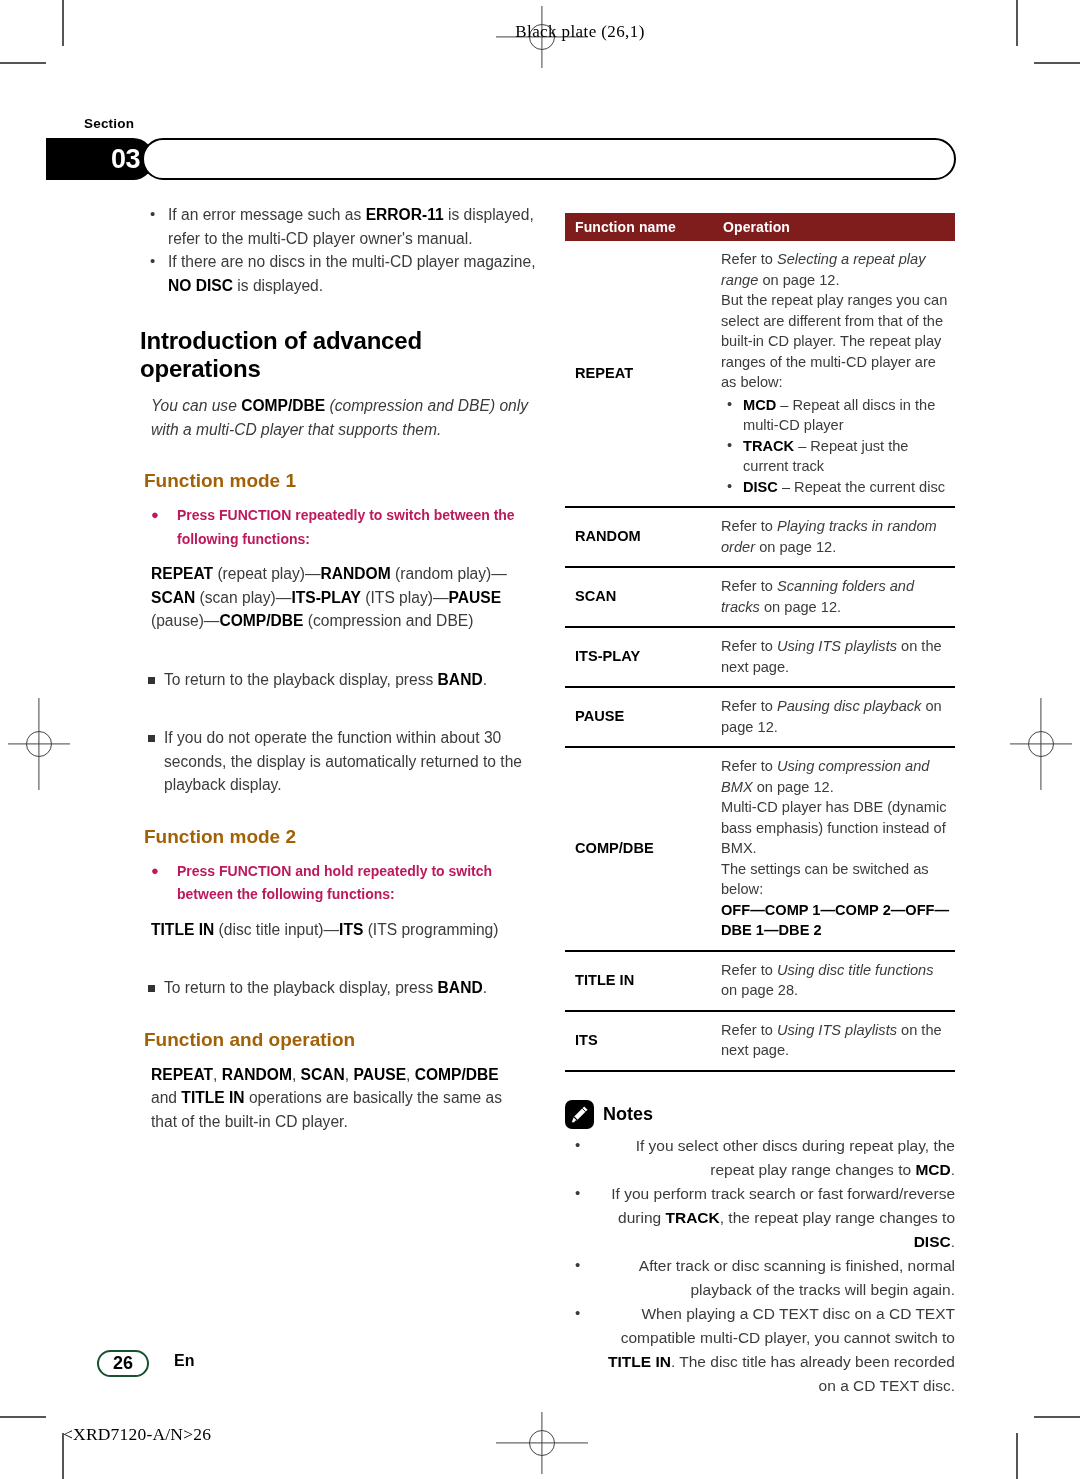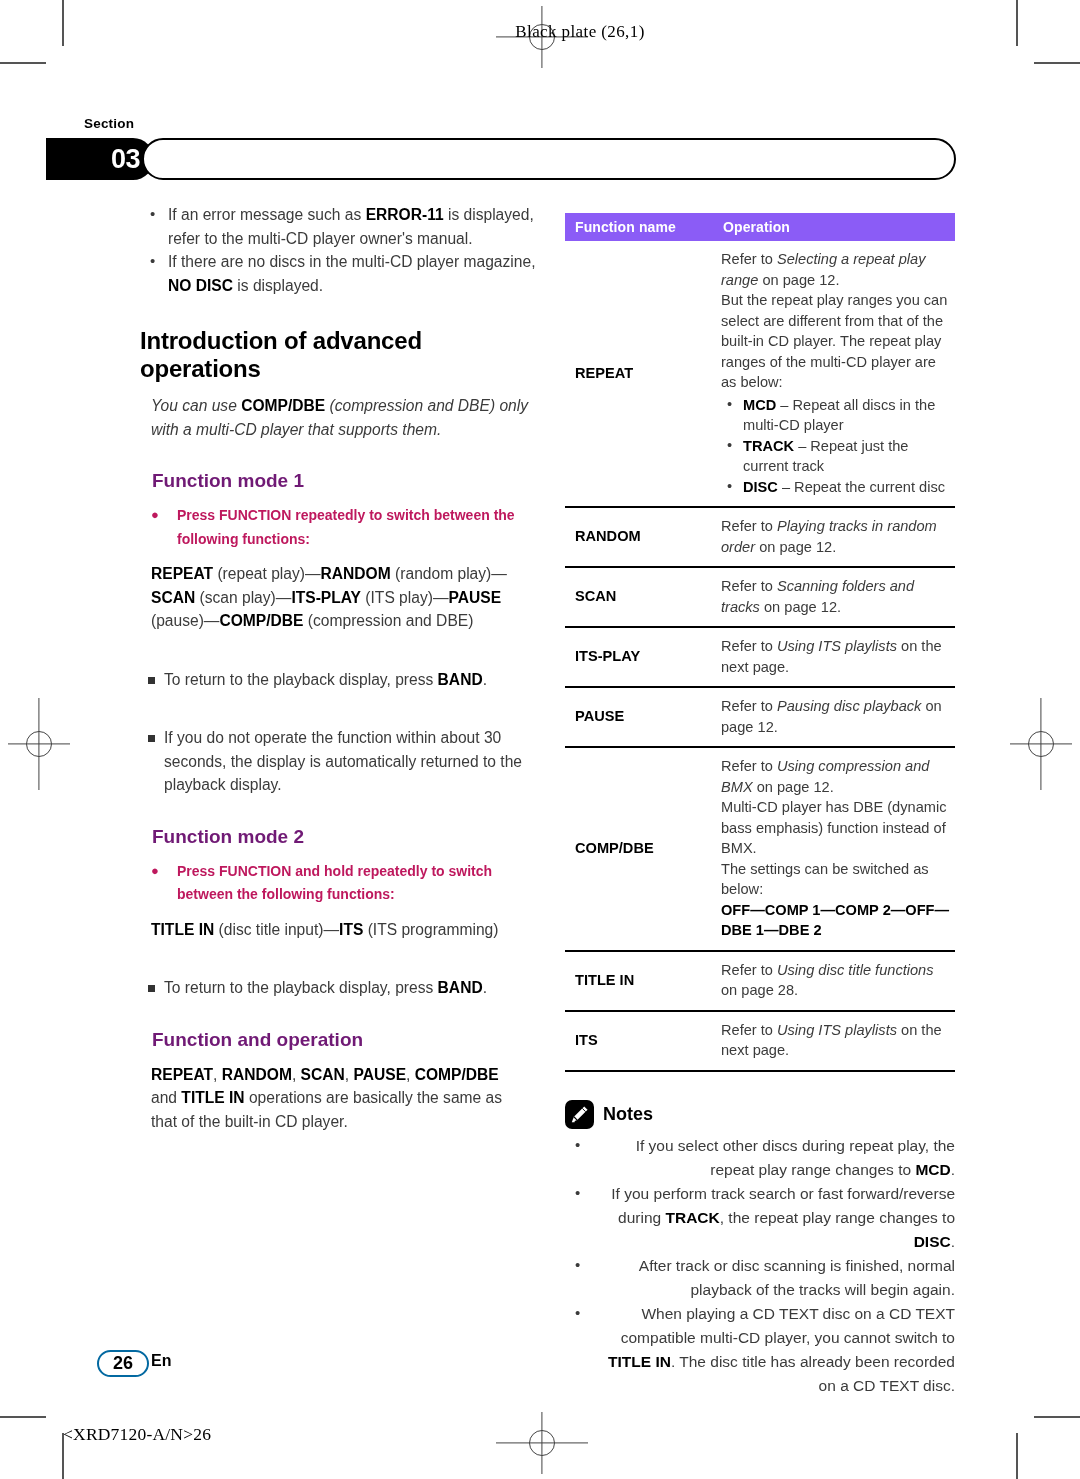--- a/index.html
+++ b/index.html
@@ -44,54 +44,54 @@
   
   .blist{list-style:none;margin:0;padding:0;}
   .blist li{position:relative;padding-left:28px;font-size:15.6px;line-height:23.5px;color:#3b3b3b;margin:0;}
   .blist li::before{content:"\2022";position:absolute;left:10px;top:-1px;color:#3b3b3b;font-size:15px;}
 
   .slist{list-style:none;margin:0;padding:0;}
   .slist li{position:relative;padding-left:24px;font-size:15.6px;line-height:23.5px;color:#3b3b3b;margin-top:35px;}
   .slist li::before{content:"";position:absolute;left:8px;top:9px;width:7px;height:7px;background:#333;}
 
   h2.head2{font-size:24px;line-height:28px;font-weight:bold;letter-spacing:-.2px;margin:30px 0 8px 0;color:#000;}
-  h3.head3{font-size:19px;line-height:24px;font-weight:bold;margin:28px 0 6px 12px;color:#701a75;}
+  h3.head3{font-size:19px;line-height:24px;font-weight:bold;margin:28px 0 6px 4px;color:#a16207;}
   .italic-intro{font-size:15.6px;line-height:23.5px;font-style:italic;color:#3b3b3b;}
   .italic-intro b{font-style:normal;}
 
   .dotlead{position:relative;padding-left:26px;font-size:14px;line-height:23.5px;font-weight:bold;color:#be185d;}
   .dotlead::before{content:"\25CF";position:absolute;left:0;top:-1px;font-size:13px;}
 
   
   table.ftable{border-collapse:collapse;width:390px;table-layout:fixed;}
-  table.ftable th{background:#8b5cf6;color:#fff;text-align:left;font-size:14px;font-weight:bold;
+  table.ftable th{background:#7f1d1d;color:#fff;text-align:left;font-size:14px;font-weight:bold;
                   padding:6px 0 6px 10px;letter-spacing:.1px;}
   table.ftable th.c1{width:138px;}
   table.ftable td{vertical-align:middle;padding:8px 4px 9px 10px;border-bottom:2.2px solid #000;
                   font-size:14.6px;line-height:20.5px;color:#3b3b3b;}
   table.ftable td.fname{font-weight:bold;color:#000;font-size:14.6px;width:138px;}
   table.ftable td.op{padding-left:8px;}
   table.ftable tr.hdr th{border-bottom:none;}
   .tbullet{list-style:none;margin:2px 0 0 0;padding:0;}
   .tbullet li{position:relative;padding-left:22px;line-height:20.5px;}
   .tbullet li::before{content:"\2022";position:absolute;left:6px;top:-1px;}
 
   
   .notes-wrap{margin-top:28px;text-align:right;}
   .notes-head{display:flex;align-items:center;gap:9px;margin-bottom:5px;}
   .pencil-box{width:29px;height:29px;background:#000;border-radius:7px;position:relative;flex:0 0 auto;}
   .pencil-box svg{position:absolute;left:4px;top:4px;}
   .notes-title{font-size:18px;font-weight:bold;color:#000;}
   .notes-wrap .blist li{font-size:15.5px;line-height:24px;}
 
   
-  .pagenum{position:absolute;left:97px;top:1350px;width:52px;height:27px;border:2px solid #0369a1;
+  .pagenum{position:absolute;left:97px;top:1350px;width:52px;height:27px;border:2px solid #14532d;
            border-radius:14px;box-sizing:border-box;text-align:center;line-height:23px;
            font-size:18px;font-weight:bold;}
-  .lang{position:absolute;left:151px;top:1352px;font-size:16px;font-weight:bold;}
+  .lang{position:absolute;left:174px;top:1352px;font-size:16px;font-weight:bold;}
   .docid{position:absolute;top:1424px;left:0;width:1080px;
          font-family:"Liberation Serif",serif;font-size:17.5px;letter-spacing:.2px;}
   .docid .di-inner{display:inline-block;transform:translateX(63px);}
 </style>
 </head>
 <body>
 
 <div class="cropmark" style="left:62px;top:0;width:1.6px;height:46px;"></div>
 <div class="cropmark" style="left:0;top:62px;width:46px;height:1.6px;"></div>
 <div class="cropmark" style="left:1016px;top:0;width:1.6px;height:46px;"></div>

